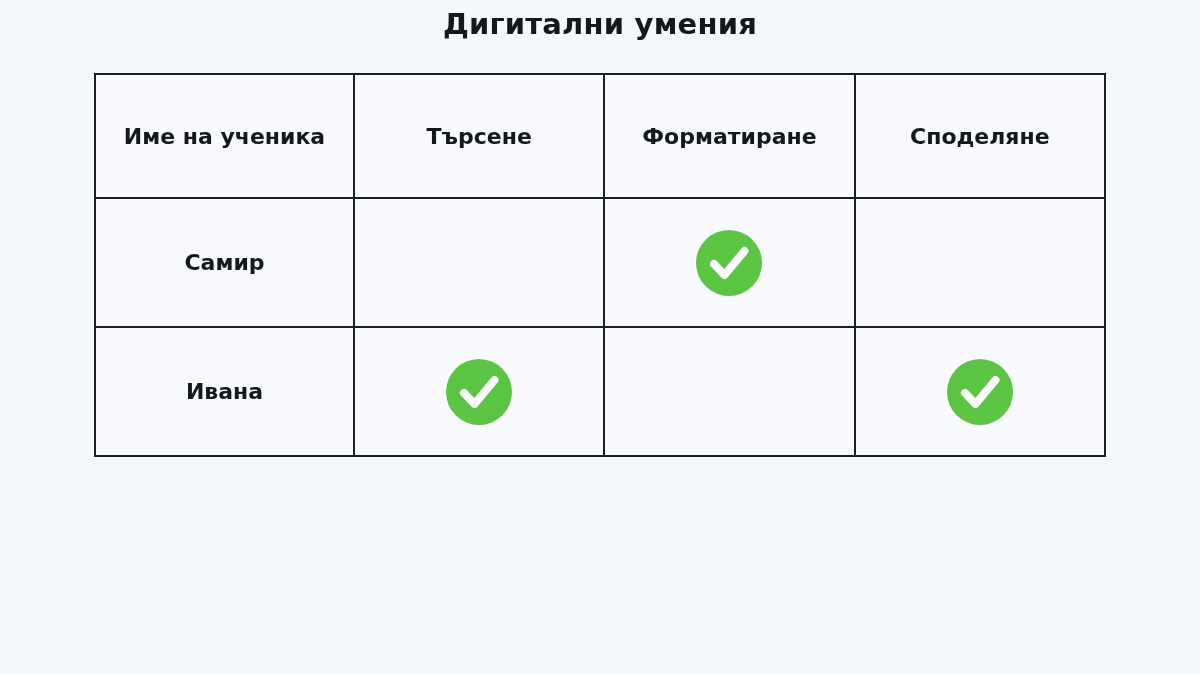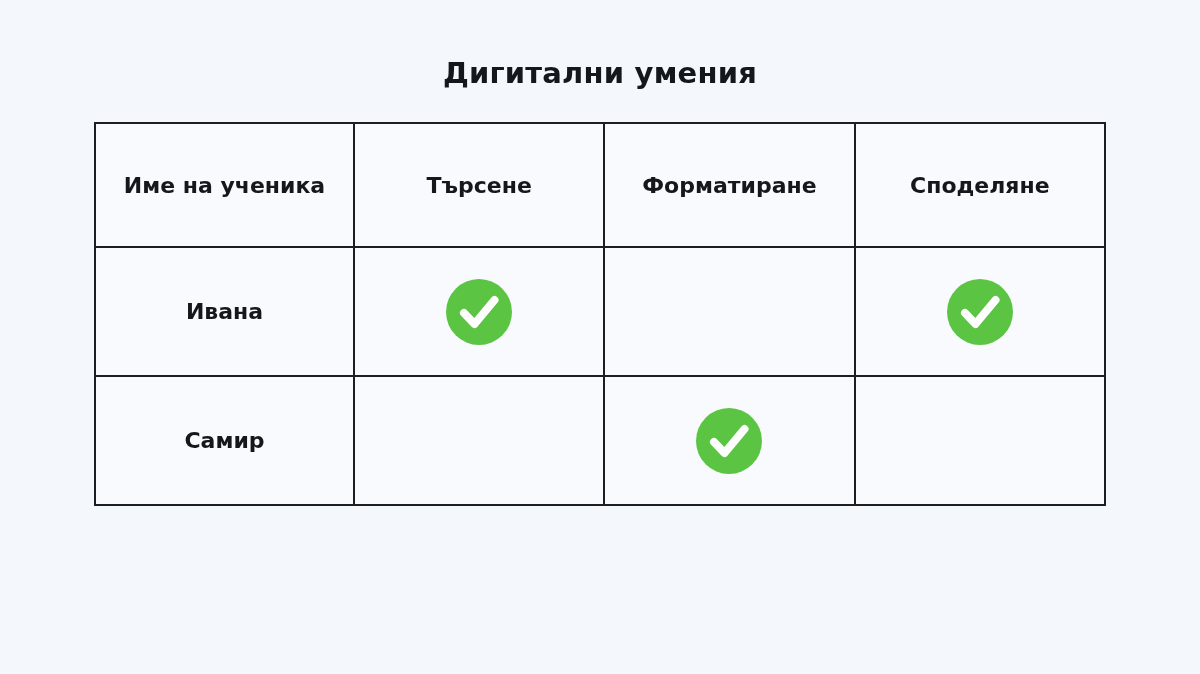--- a/index.html
+++ b/index.html
@@ -18,22 +18,21 @@
     width: 1200px;
     height: 674px;
     box-sizing: border-box;
   }
   .title {
     text-align: center;
     font-size: 29px;
     font-weight: bold;
     color: #14171c;
     letter-spacing: 0.2px;
-    margin: 0;
-    padding-top: 56px;
+    margin: 7px;
     padding-bottom: 0;
   }
   .table-wrap {
     margin: 32px auto 0 auto;
     width: 1012px;
   }
   table.skills {
     border-collapse: collapse;
     width: 100%;
     table-layout: fixed;
@@ -96,52 +95,52 @@
       <thead>
         <tr>
           <th class="name-col">Име на ученика</th>
           <th>Търсене</th>
           <th>Форматиране</th>
           <th>Споделяне</th>
         </tr>
       </thead>
       <tbody>
         <tr>
+          <td class="name-cell">Самир</td>
+          <td class="mark-cell">
+            <span class="empty-mark"></span>
+          </td>
+          <td class="mark-cell">
+            <span class="check">
+              <svg width="66" height="66" viewBox="0 0 66 66" aria-hidden="true">
+                <path d="M18 34 L28.5 45 L48.5 21" fill="none" stroke="#ffffff" stroke-width="8" stroke-linecap="round" stroke-linejoin="round"></path>
+              </svg>
+            </span>
+          </td>
+          <td class="mark-cell">
+            <span class="empty-mark"></span>
+          </td>
+        </tr>
+        <tr>
           <td class="name-cell">Ивана</td>
           <td class="mark-cell">
             <span class="check">
               <svg width="66" height="66" viewBox="0 0 66 66" aria-hidden="true">
                 <path d="M18 34 L28.5 45 L48.5 21" fill="none" stroke="#ffffff" stroke-width="8" stroke-linecap="round" stroke-linejoin="round"></path>
               </svg>
             </span>
           </td>
           <td class="mark-cell">
             <span class="empty-mark"></span>
           </td>
           <td class="mark-cell">
             <span class="check">
               <svg width="66" height="66" viewBox="0 0 66 66" aria-hidden="true">
                 <path d="M18 34 L28.5 45 L48.5 21" fill="none" stroke="#ffffff" stroke-width="8" stroke-linecap="round" stroke-linejoin="round"></path>
               </svg>
             </span>
           </td>
         </tr>
-        <tr>
-          <td class="name-cell">Самир</td>
-          <td class="mark-cell">
-            <span class="empty-mark"></span>
-          </td>
-          <td class="mark-cell">
-            <span class="check">
-              <svg width="66" height="66" viewBox="0 0 66 66" aria-hidden="true">
-                <path d="M18 34 L28.5 45 L48.5 21" fill="none" stroke="#ffffff" stroke-width="8" stroke-linecap="round" stroke-linejoin="round"></path>
-              </svg>
-            </span>
-          </td>
-          <td class="mark-cell">
-            <span class="empty-mark"></span>
-          </td>
-        </tr>
       </tbody>
     </table>
   </div>
 
 </div>
 
 </body></html>

